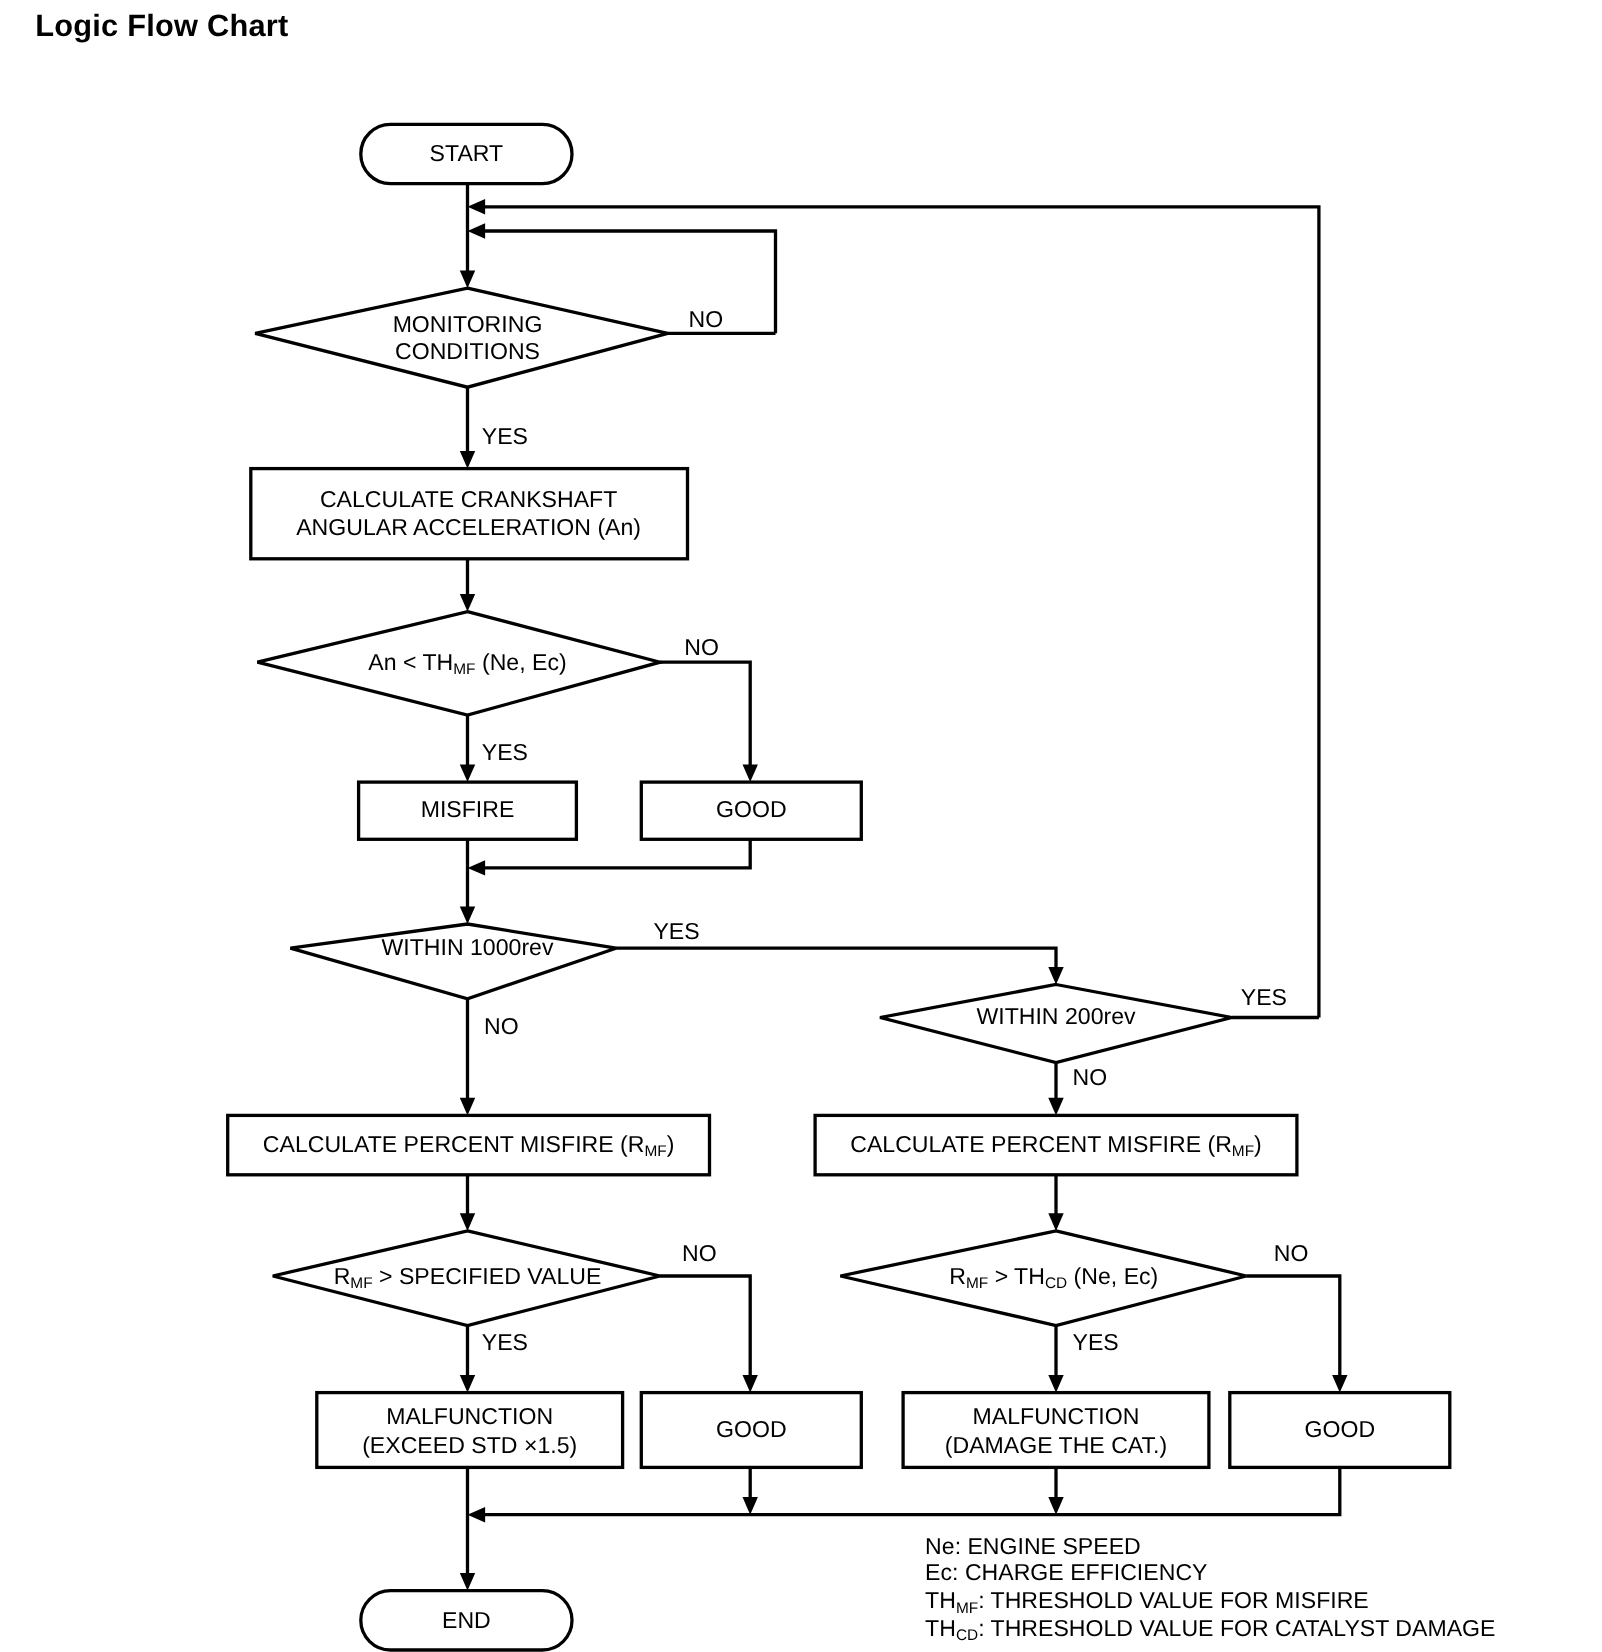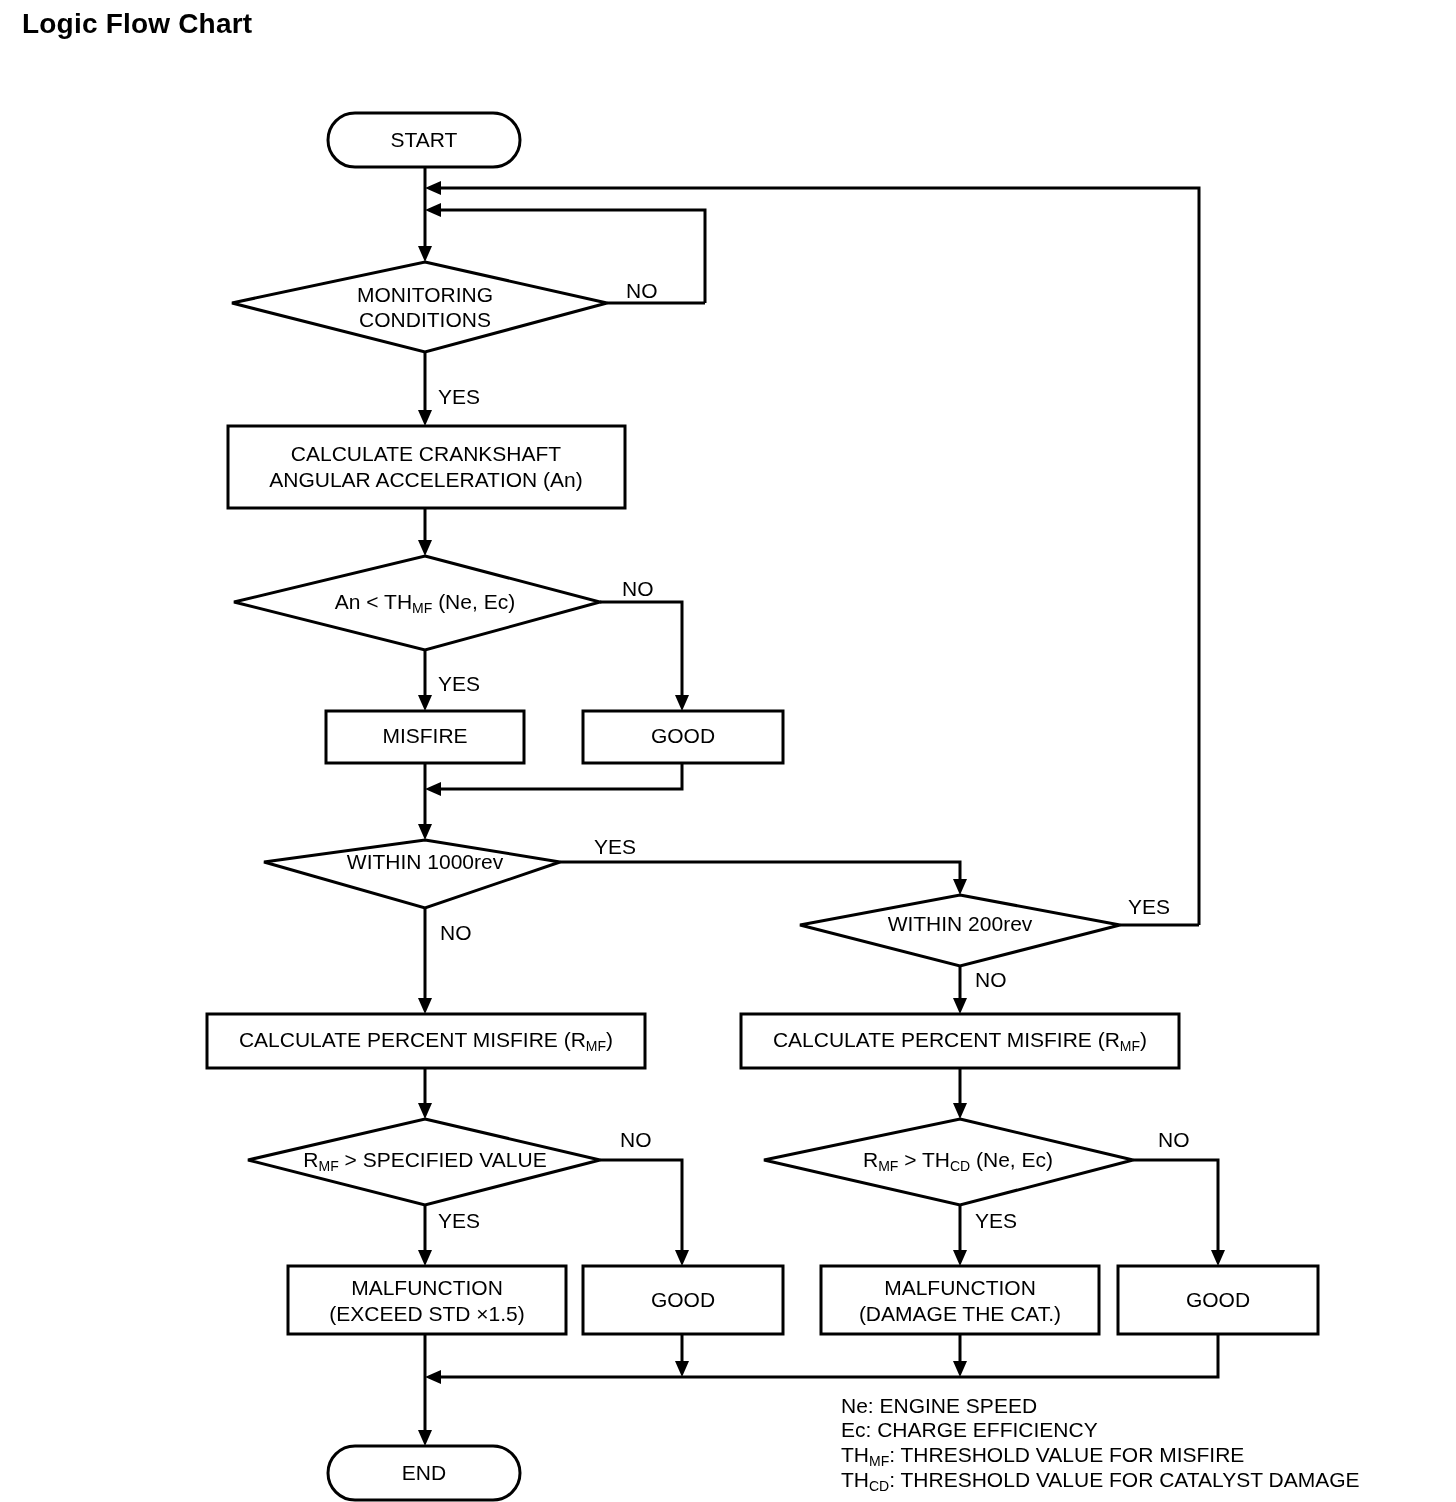--- a/index.html
+++ b/index.html
@@ -10,21 +10,21 @@
   body {
     width: 1456px;
     height: 1502px;
     font-family: "Liberation Sans", sans-serif;
     color: #000000;
     position: relative;
     overflow: hidden;
   }
   #page-title {
     position: absolute;
-    left: 22px;
+    left: 32px;
     top: 8px;
     font-size: 28px;
     font-weight: bold;
     letter-spacing: 0.2px;
     font-family: "Liberation Sans", sans-serif;
   }
   #flow-svg {
     position: absolute;
     left: 0;
     top: 0;

